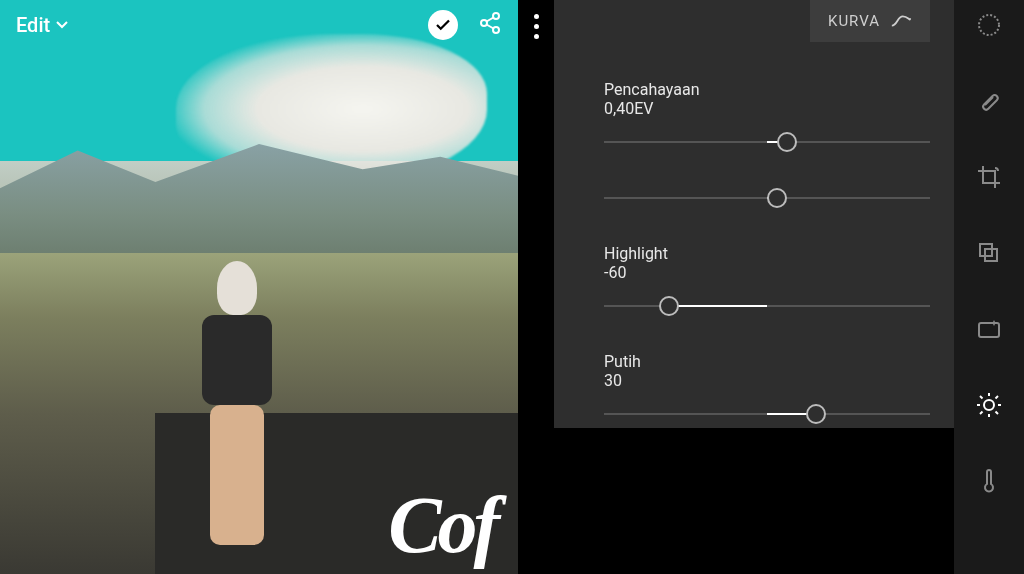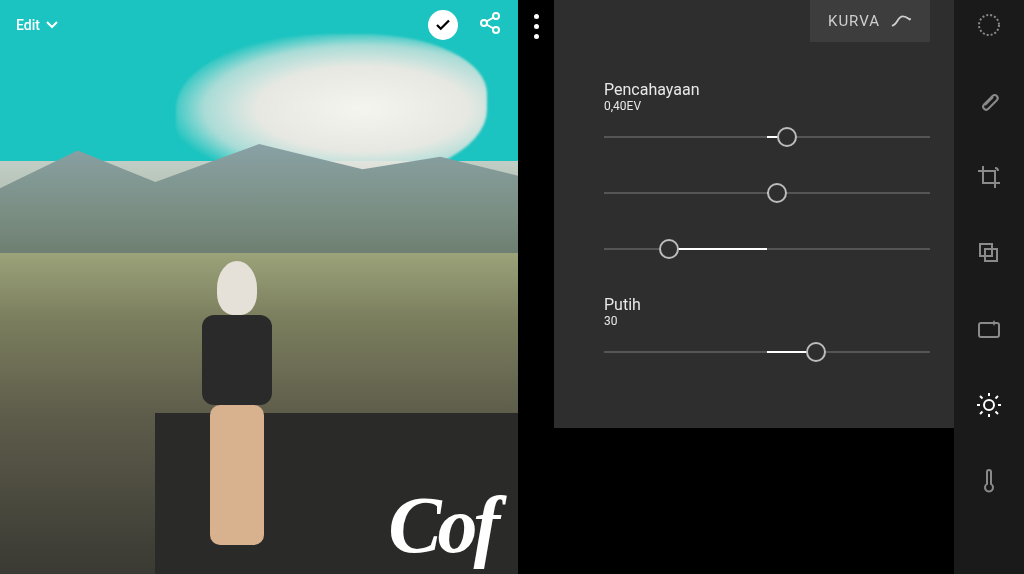--- a/index.html
+++ b/index.html
@@ -85,21 +85,21 @@
       position: absolute;
       top: 0; left: 0; right: 0;
       height: 50px;
       display: flex;
       align-items: center;
       padding: 0 16px;
       justify-content: space-between;
     }
     .edit-menu {
       color: #fff;
-      font-size: 14px;
+      font-size: 20px;
       font-weight: 500;
       display: flex;
       align-items: center;
       gap: 6px;
       cursor: pointer;
     }
     .top-right-icons {
       display: flex;
       align-items: center;
       gap: 20px;
@@ -163,21 +163,21 @@
       margin-bottom: 14px;
       flex-direction: column;
     }
     .slider-label {
       color: #e8e8e8;
       font-size: 16px;
       font-weight: 400;
     }
     .slider-value {
       color: #e8e8e8;
-      font-size: 12px;
+      font-size: 16px;
       font-weight: 400;
     }
     .slider-track {
       position: relative;
       height: 20px;
       cursor: pointer;
     }
     .slider-line {
       position: absolute;
       top: 50%;
@@ -297,20 +297,24 @@
         </div>
       </div>
       <div class="slider-group">
         <div class="slider-track">
           <div class="slider-line"></div>
           <div class="slider-fill-right" style="left: 50%; width: 3%;"></div>
           <div class="slider-knob" style="left: 53%;"></div>
         </div>
       </div>
       <div class="slider-group">
+        <div class="slider-row">
+          <span class="slider-label">Highlight</span>
+          <span class="slider-value">-60</span>
+        </div>
         <div class="slider-track">
           <div class="slider-line"></div>
           <div class="slider-fill-right" style="left: 20%; width: 30%;"></div>
           <div class="slider-knob" style="left: 20%;"></div>
         </div>
       </div>
       <div class="slider-group">
         <div class="slider-row">
           <span class="slider-label">Putih</span>
           <span class="slider-value">30</span>

